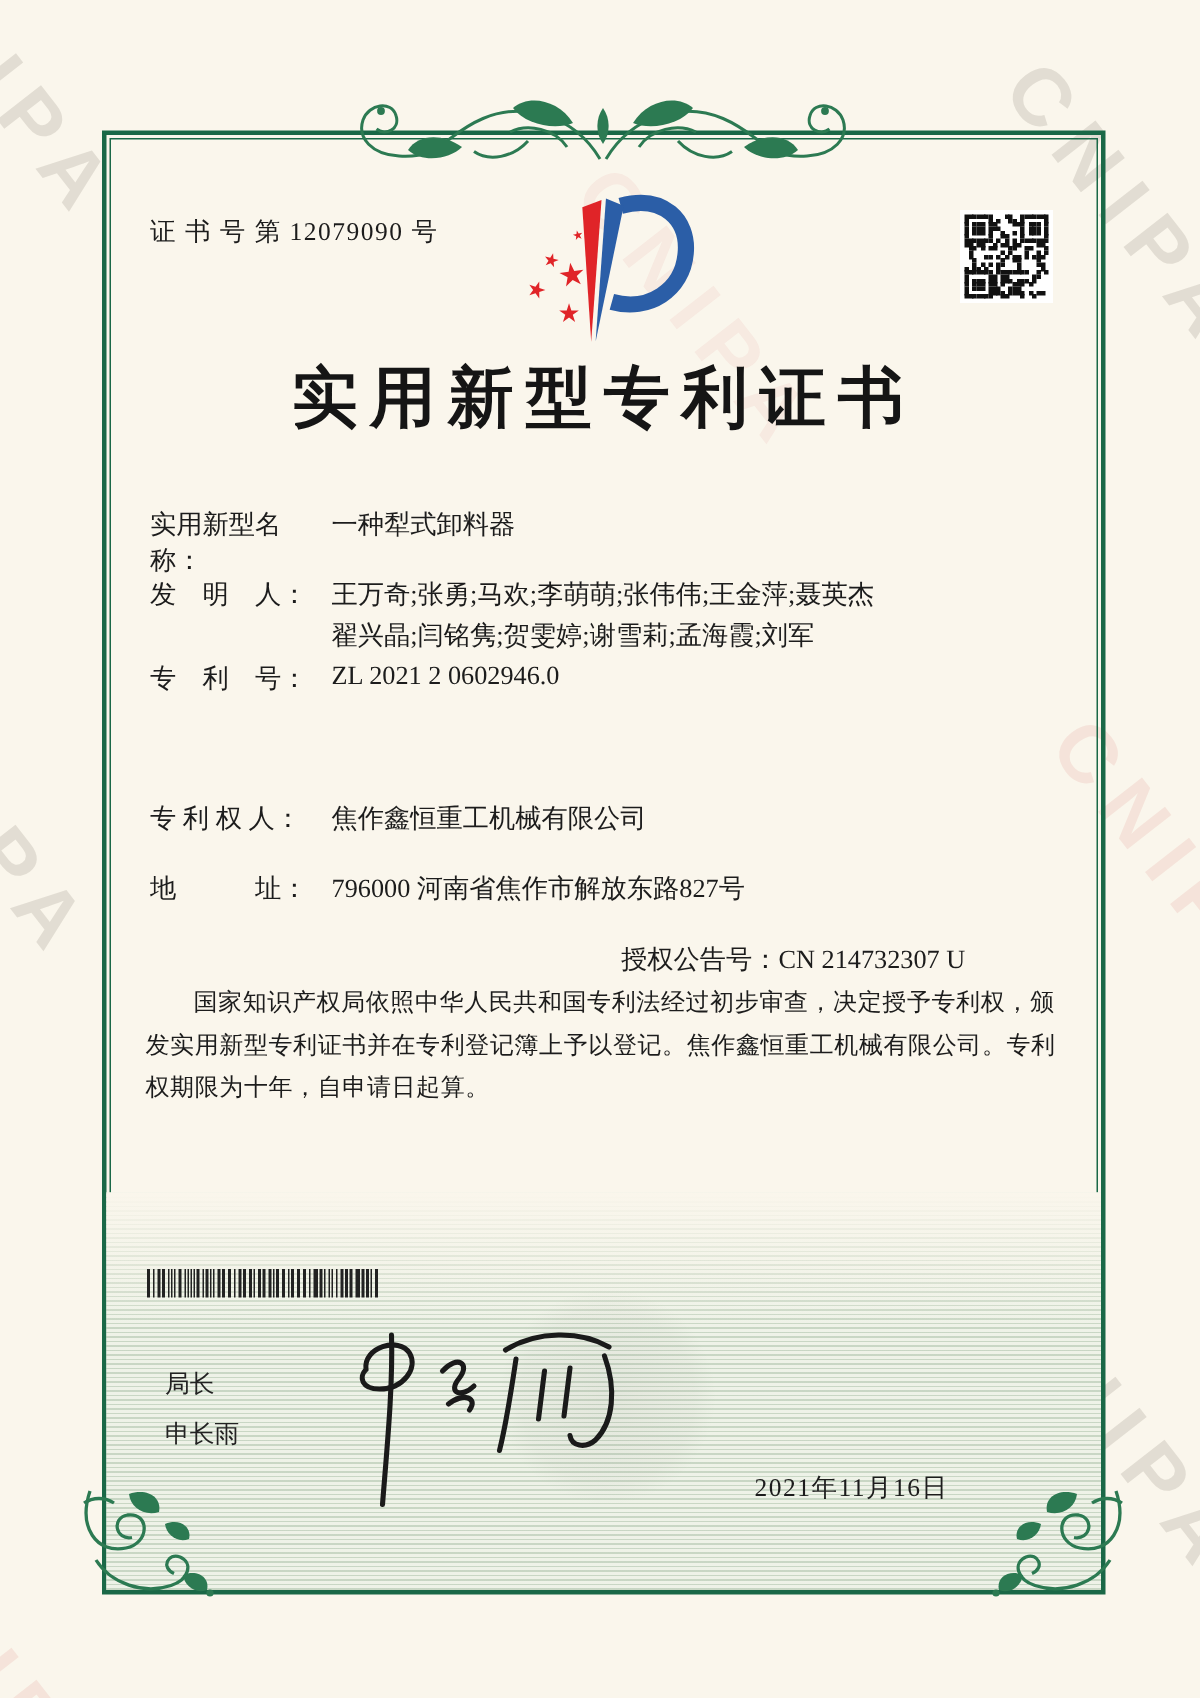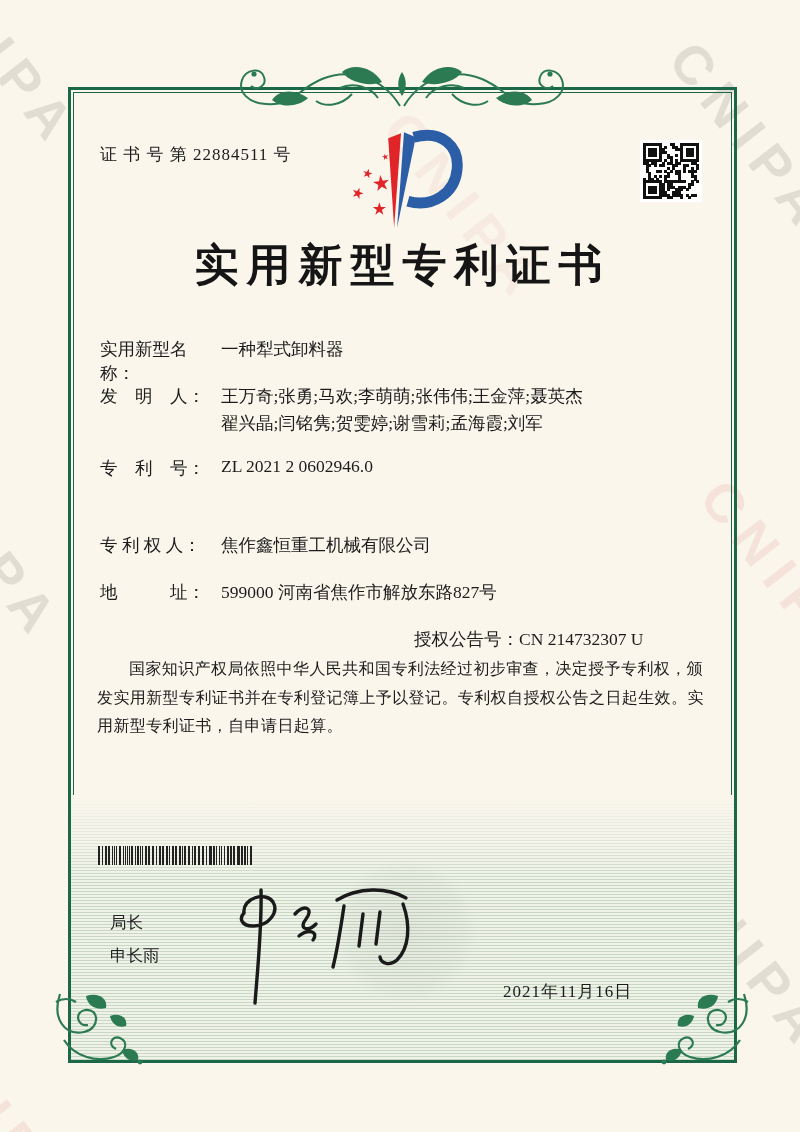--- a/index.html
+++ b/index.html
@@ -128,21 +128,21 @@
       <path d="M4,10 C10,6 18,6 24,10"></path>
     </g>
     <g fill="#2c7a52">
       <path d="M34,4 C46,0 56,6 54,16 C44,19 35,13 34,4 Z"></path>
       <path d="M58,24 C68,20 76,26 74,34 C66,37 59,31 58,24 Z"></path>
       <path d="M70,58 C80,54 88,60 86,68 C78,71 71,65 70,58 Z"></path>
       <circle cx="88" cy="70" r="2.4"></circle>
     </g>
   </svg>
 
-  <div class="abs z3 cert-no">证 书 号 第 22884511 号</div>
+  <div class="abs z3 cert-no">证 书 号 第 12079090 号</div>
 
   <svg class="abs z3" style="left:338px;top:126px;" width="128" height="114" viewBox="0 0 130 115">
     <defs>
       <path id="st" d="M0,-1 L0.225,-0.309 L0.951,-0.309 L0.363,0.118 L0.588,0.809 L0,0.382 L-0.588,0.809 L-0.363,0.118 L-0.951,-0.309 L-0.225,-0.309 Z"></path>
     </defs>
     <path d="M77,11 C106,3 123,21 121,43 C119,68 96,83 71,76" fill="none" stroke="#2b5ea7" stroke-width="11"></path>
     <polygon points="51,12 64,7 57,103" fill="#e02428"></polygon>
     <polygon points="67,6 79,11 60,103" fill="#2b5ea7"></polygon>
     <g fill="#e02428">
       <use href="#st" transform="translate(48,31) rotate(-12) scale(3.4)"></use>
@@ -382,39 +382,39 @@
 
   <div class="abs z3 row" style="top:337px;">
     <span class="lbl">实用新型名称：</span><span class="val">一种犁式卸料器</span>
   </div>
 
   <div class="abs z3 row" style="top:384px;">
     <span class="lbl">发　明　人：</span><span class="val">王万奇;张勇;马欢;李萌萌;张伟伟;王金萍;聂英杰</span>
   </div>
   <div class="abs z3 inv2" style="top:411px;">翟兴晶;闫铭隽;贺雯婷;谢雪莉;孟海霞;刘军</div>
 
-  <div class="abs z3 row" style="top:456px;">
+  <div class="abs z3 row" style="top:440px;">
     <span class="lbl">专　利　号：</span><span class="val">ZL 2021 2 0602946.0</span>
   </div>
 
 
   <div class="abs z3 row" style="top:533px;">
     <span class="lbl">专 利 权 人：</span><span class="val">焦作鑫恒重工机械有限公司</span>
   </div>
 
   <div class="abs z3 row" style="top:580px;">
-    <span class="lbl">地　　　址：</span><span class="val">599000 河南省焦作市解放东路827号</span>
+    <span class="lbl">地　　　址：</span><span class="val">796000 河南省焦作市解放东路827号</span>
   </div>
 
   <div class="abs z3 grant-no" style="top:627px;">
     <span>授权公告号：</span><span>CN 214732307 U</span>
   </div>
 
   <div class="abs z3 paras">
-    <p>国家知识产权局依照中华人民共和国专利法经过初步审查，决定授予专利权，颁发实用新型专利证书并在专利登记簿上予以登记。专利权自授权公告之日起生效。实用新型专利证书，自申请日起算。</p>
+    <p>国家知识产权局依照中华人民共和国专利法经过初步审查，决定授予专利权，颁发实用新型专利证书并在专利登记簿上予以登记。焦作鑫恒重工机械有限公司。专利权期限为十年，自申请日起算。</p>
   </div>
 
   <div class="abs z3 barcode" id="barcode">
       <i style="left: 0px; width: 2px;"></i>
       <i style="left: 4px; width: 1px;"></i>
       <i style="left: 7px; width: 2px;"></i>
       <i style="left: 10px; width: 2px;"></i>
       <i style="left: 14px; width: 1px;"></i>
       <i style="left: 16px; width: 1px;"></i>
       <i style="left: 18px; width: 1px;"></i>

